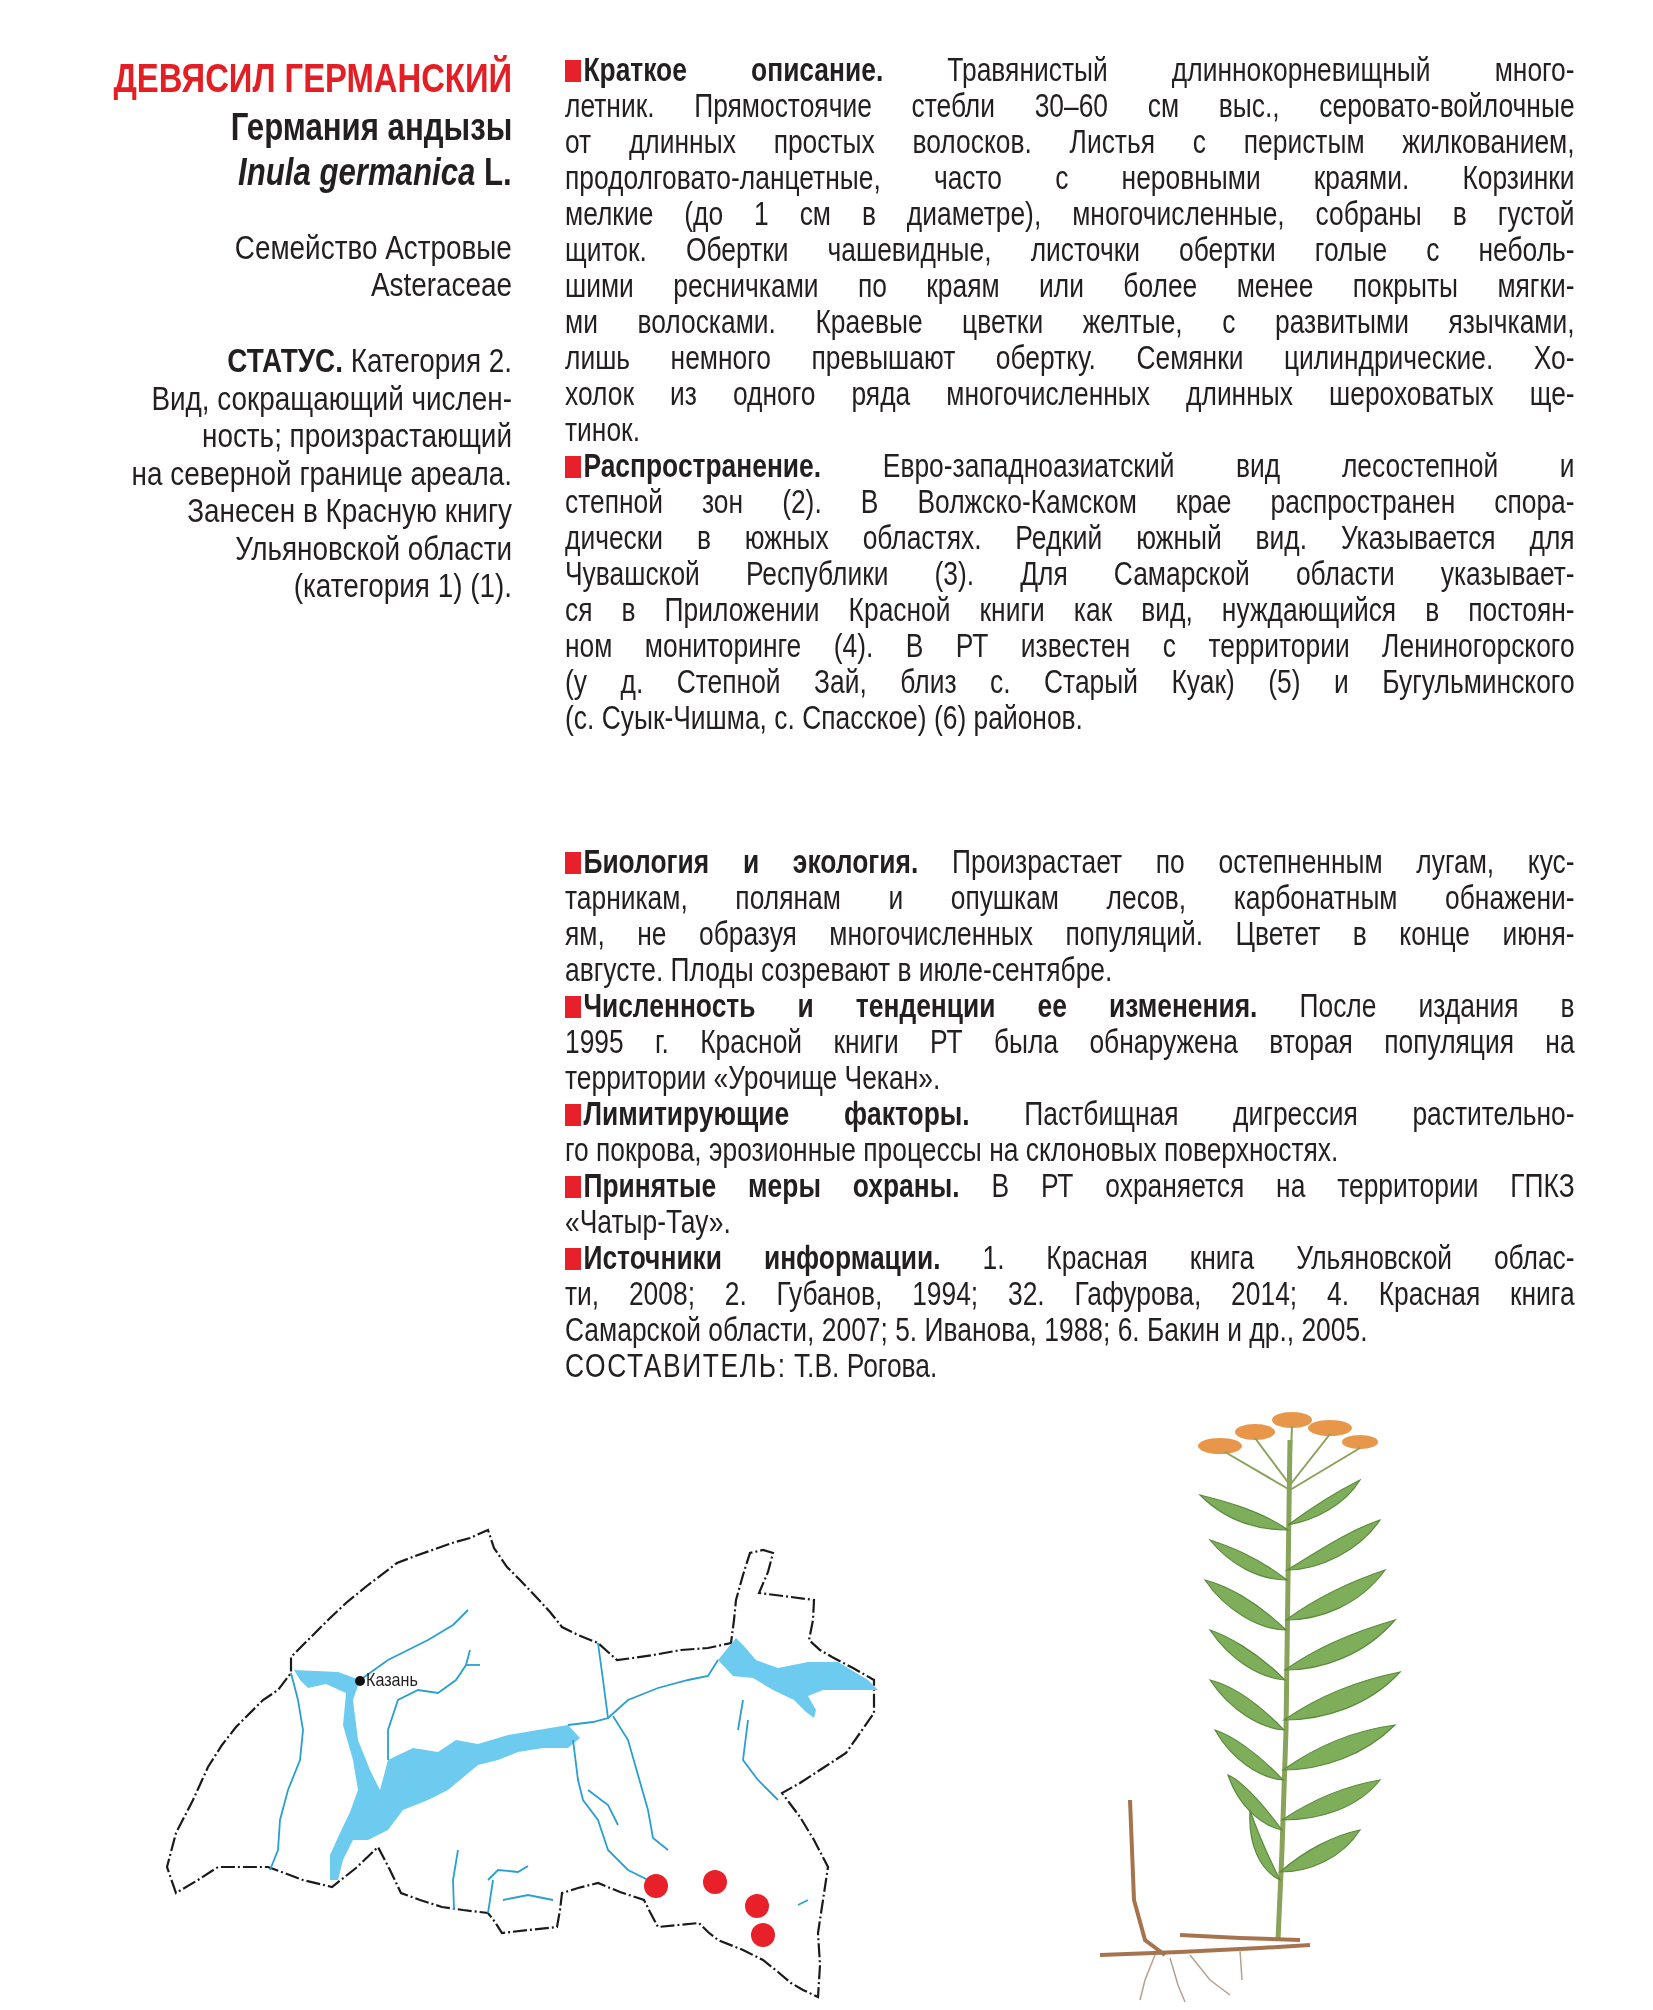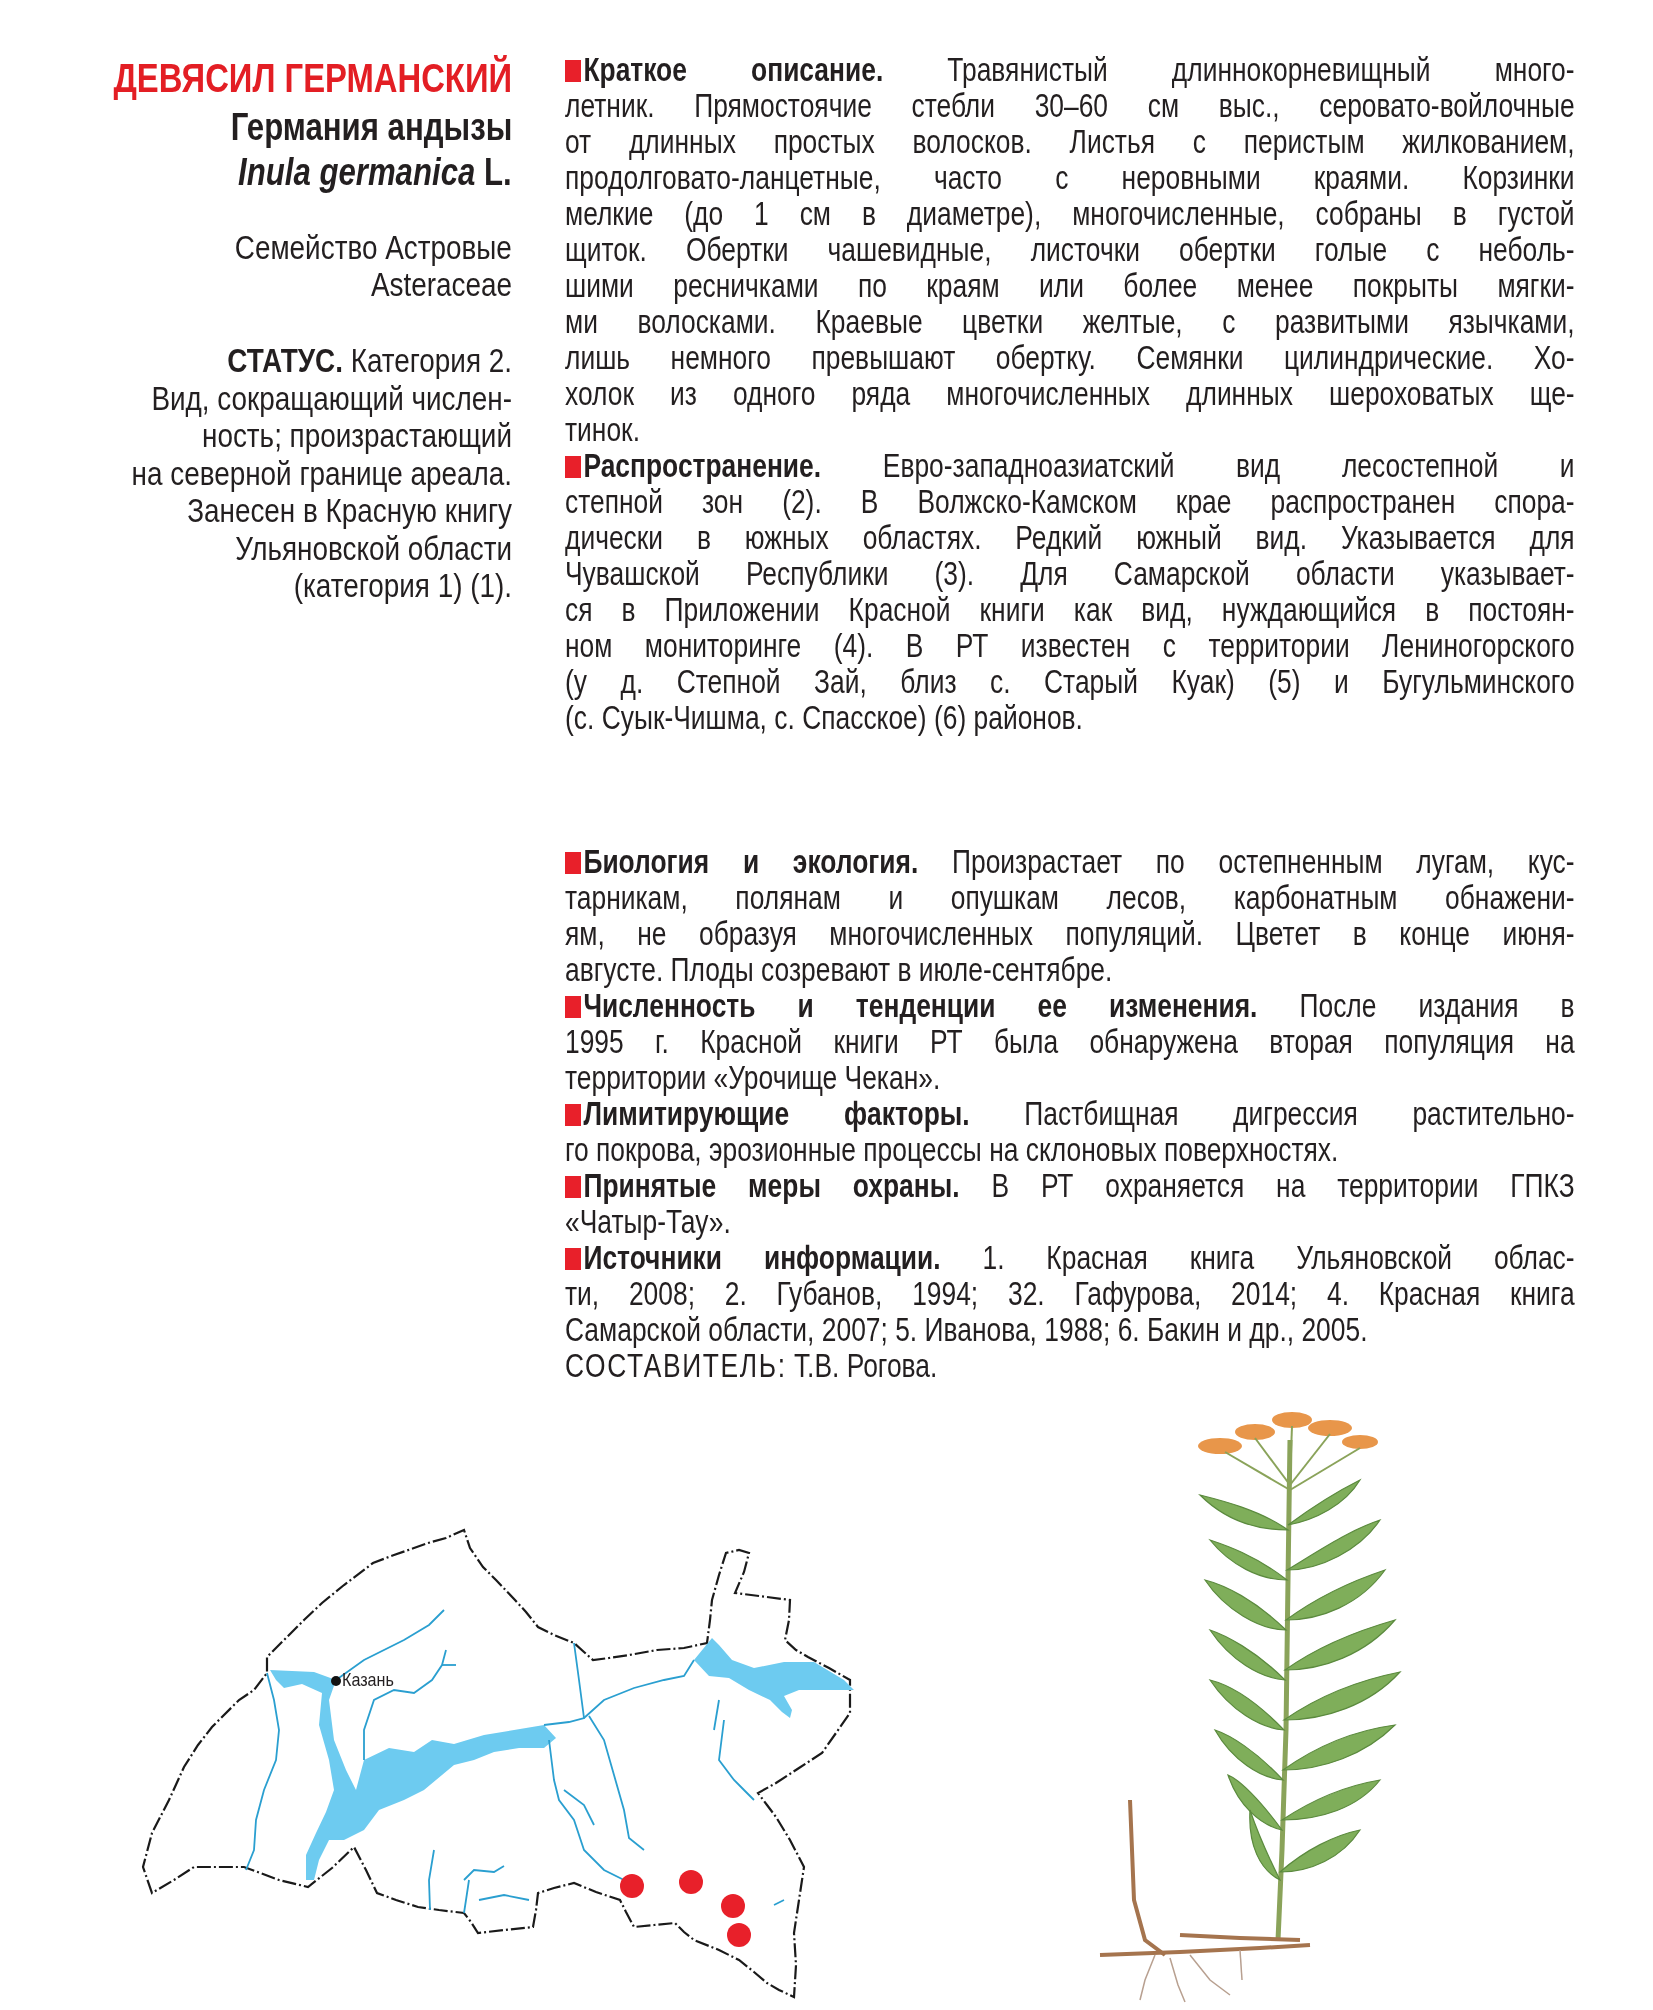--- a/index.html
+++ b/index.html
@@ -24,21 +24,21 @@
   .right { position:absolute; left:565px; top:52px; width:1262px; transform-origin:left top; transform:scaleX(0.8); }
   .para { font-size:33px; line-height:36px; text-align:justify; text-align-last:left; }
   .para .ln { display:block; white-space:nowrap; text-align:justify; text-align-last:justify; }
   .para .ln.last { text-align-last:left; }
   .bullet { display:inline-block; width:20px; height:22px; background:#e8202a; margin-right:3px; vertical-align:-1px; }
   .head { font-weight:bold; }
   .gap { height:108px; }
   .compiler { letter-spacing:2px; }
 
   
-  .map { position:absolute; left:124px; top:1500px; width:740px; height:510px; }
+  .map { position:absolute; left:148px; top:1500px; width:740px; height:510px; }
   .map svg { position:absolute; left:0; top:0; overflow:visible; }
   .city-label { position:absolute; font-size:19px; color:#231f20; transform-origin:left top; transform:scaleX(0.85); white-space:nowrap; }
 
   
   .plant { position:absolute; left:1060px; top:1380px; width:420px; height:630px; }
 </style>
 </head>
 <body>
 
 <div class="left">

